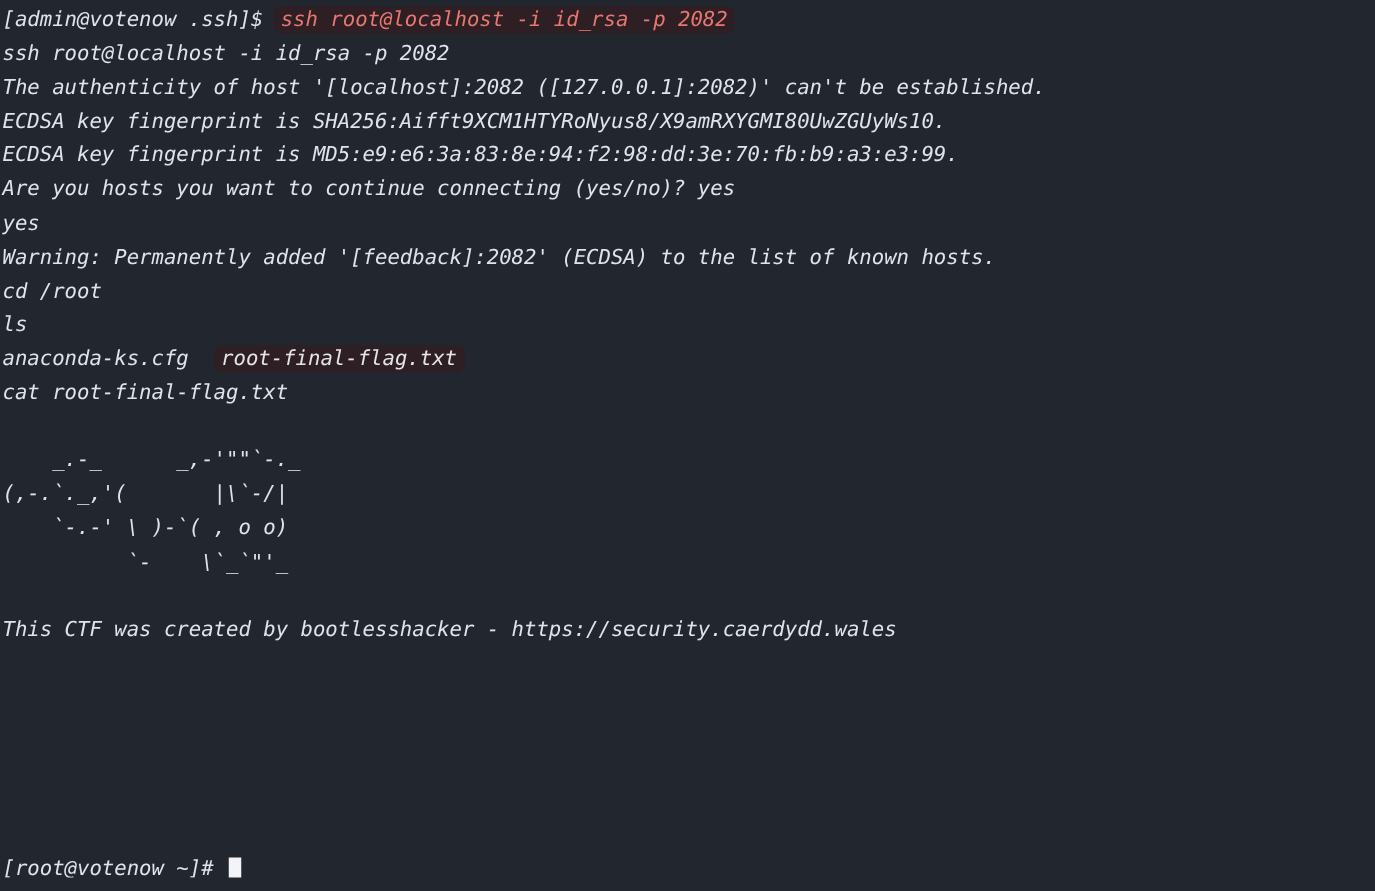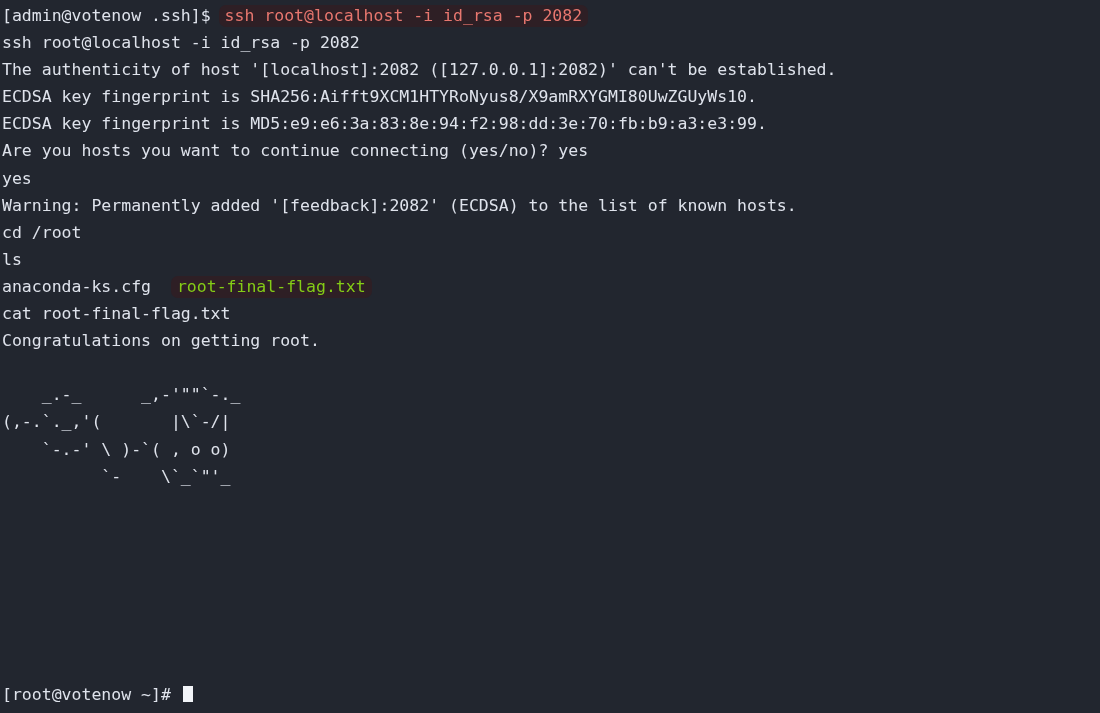--- a/index.html
+++ b/index.html
@@ -20,40 +20,41 @@
     height: 702px;
     background: #22262f;
     color: #dfe3ec;
     font-family: "DejaVu Sans Mono", "Liberation Mono", monospace;
     font-size: 16.5px;
     line-height: 27.1px;
     padding: 2px 0 0 2px;
     box-sizing: border-box;
     overflow: hidden;
     position: relative;
+    font-style: italic;
   }
 
   .line {
     white-space: pre;
     min-height: 27.1px;
     letter-spacing: 0;
   }
 
   
   .hl {
     color: #e8776f;
     background: #2e1f25;
     border-radius: 7px;
     padding: 1px 6px 2px 6px;
     margin-left: -2px;
   }
 
   
   .hl-file {
-    color: #84cc16;
+    color: #e5e5e5;
     background: #2e1f25;
     border-radius: 7px;
     padding: 1px 6px 2px 6px;
     margin-top: 36px;
   }
 
   .plain { color: #dfe3ec; }
 
   .art {
     white-space: pre;
@@ -106,30 +107,30 @@
   <div class="line">cd /root</div>
 
 
   <div class="line">ls</div>
 
   <div class="line"><span class="plain">anaconda-ks.cfg  </span><span class="hl-file">root-final-flag.txt</span></div>
 
 
   <div class="line">cat root-final-flag.txt</div>
 
-  <div class="line">Congratulations on getting root.</div>
 
   <div class="blank"></div>
 
   <div class="art">    _.-_      _,-'""`-._</div>
   <div class="art">(,-.`._,'(       |\`-/|</div>
   <div class="art">    `-.-' \ )-`( , o o)</div>
   <div class="art">          `-    \`_`"'_</div>
 
   <div class="blank"></div>
 
+  <div class="line">This CTF was created by bootlesshacker - https://security.caerdydd.wales</div>
 
   <div class="blank"></div>
 
 
   <div class="lastline"><span class="plain">[root@votenow ~]# </span><span class="cursor"></span></div>
 
 </div>
 
 </body></html>

